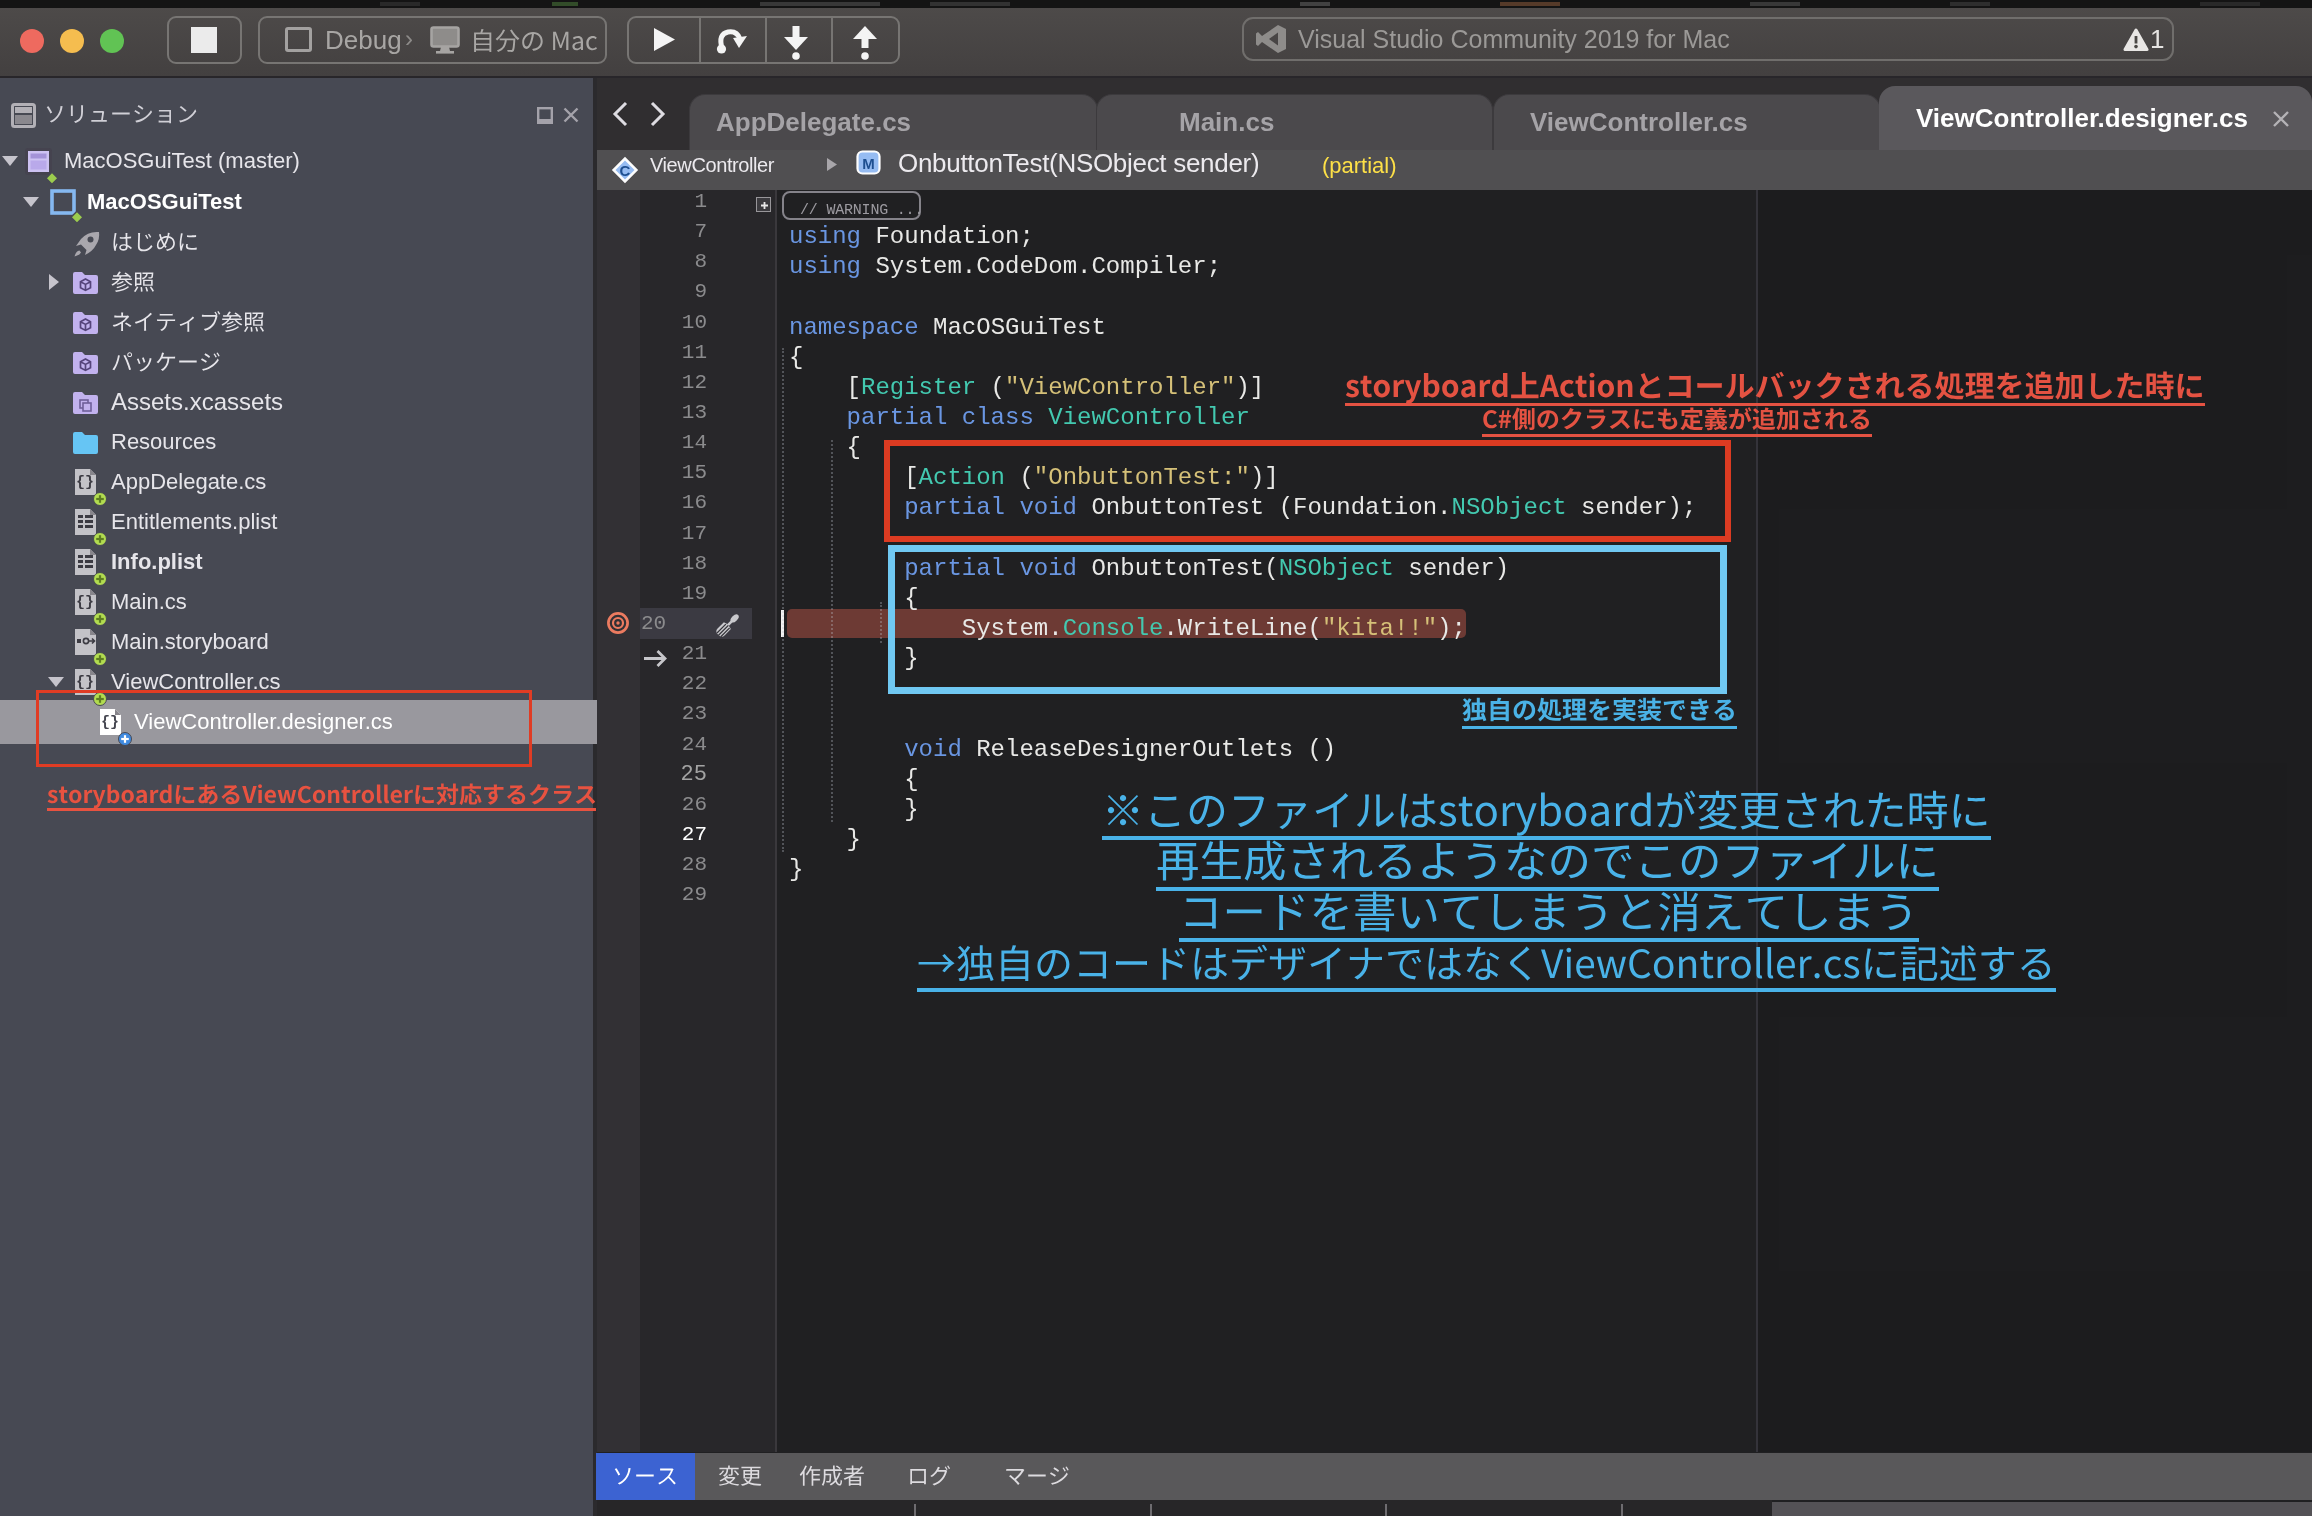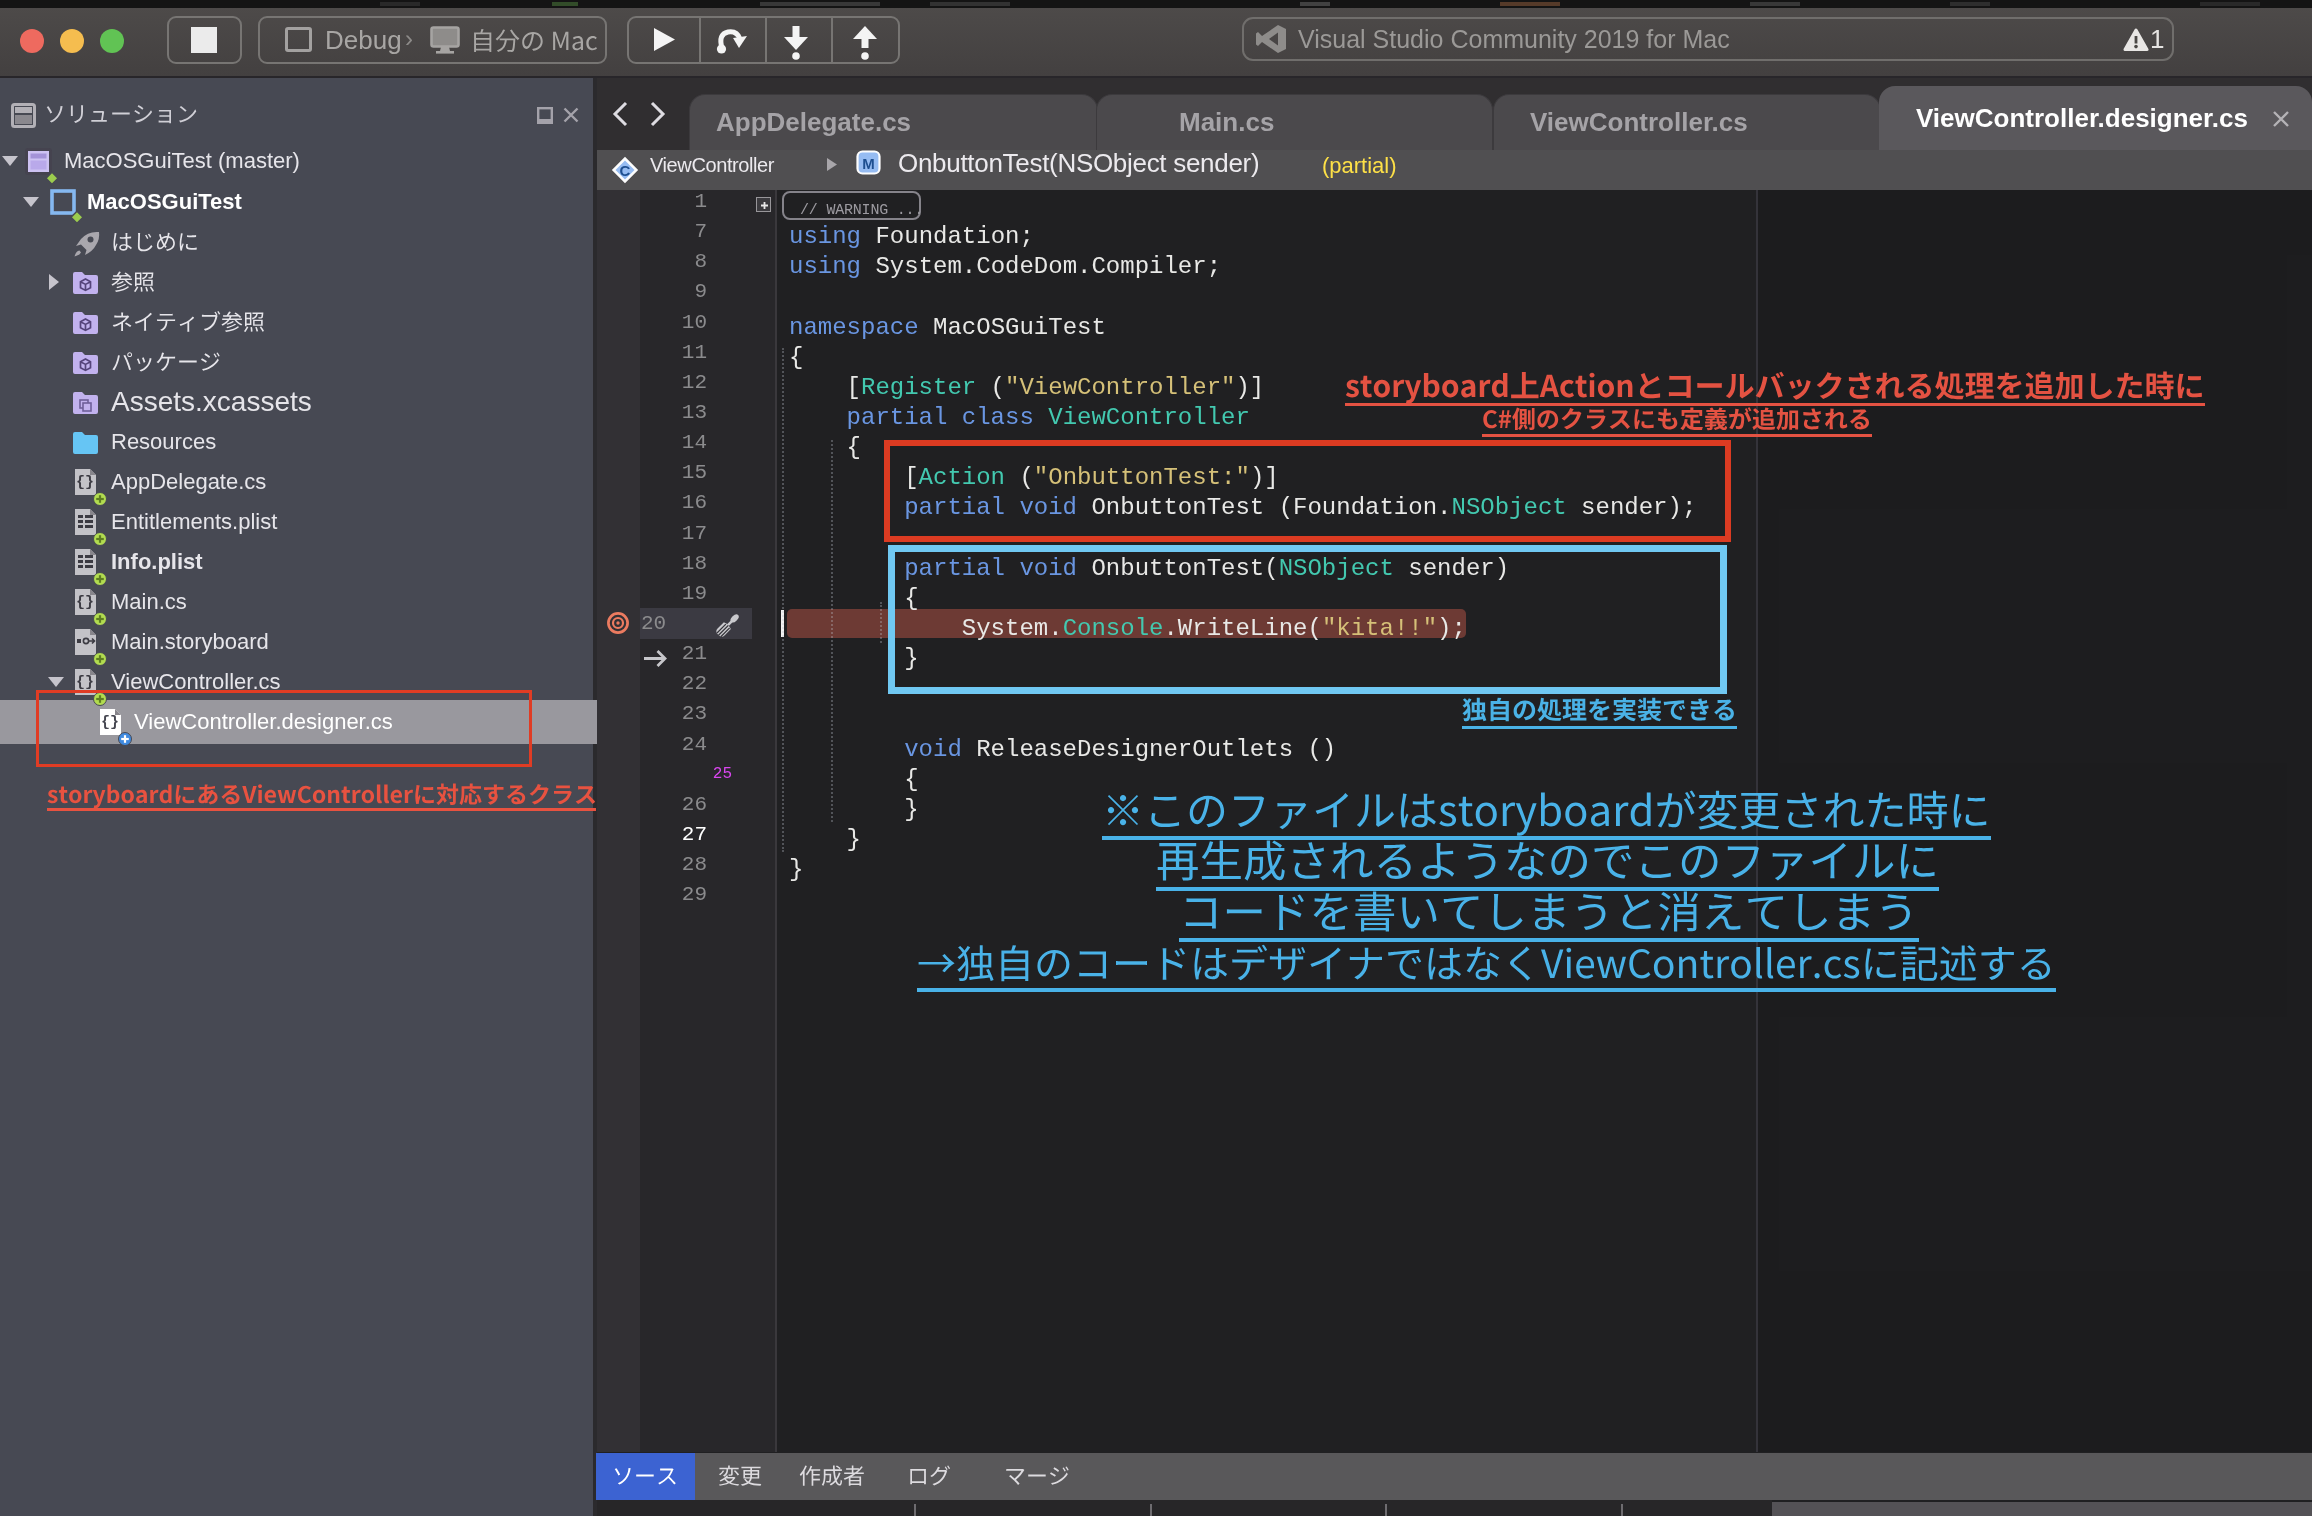--- a/index.html
+++ b/index.html
@@ -150,21 +150,21 @@
 <div style="position:absolute;left:111.0px;top:344.0px;">
     <svg width="112" height="34" viewBox="0 -26 112 34" style="position:absolute">
       <path fill="#e6e5ea" d="M17.2 -15.3C17.2 -16.1 17.9 -16.8 18.7 -16.8C19.5 -16.8 20.1 -16.1 20.1 -15.3C20.1 -14.5 19.5 -13.9 18.7 -13.9C17.9 -13.9 17.2 -14.5 17.2 -15.3ZM16.2 -15.3C16.2 -14 17.3 -12.9 18.7 -12.9C20 -12.9 21.1 -14 21.1 -15.3C21.1 -16.7 20 -17.8 18.7 -17.8C17.3 -17.8 16.2 -16.7 16.2 -15.3ZM4.8 -6.6C4 -4.8 2.8 -2.5 1.4 -0.6L3.3 0.2C4.5 -1.6 5.7 -3.9 6.5 -5.9C7.4 -8.1 8.2 -11.4 8.5 -12.8C8.6 -13.2 8.8 -13.9 8.9 -14.4L7 -14.8C6.7 -12.2 5.7 -8.9 4.8 -6.6ZM15.6 -7.5C16.5 -5.1 17.6 -2.1 18.1 0.1L20.1 -0.5C19.5 -2.5 18.3 -5.9 17.4 -8.1C16.5 -10.4 15.1 -13.4 14.2 -15L12.4 -14.4C13.4 -12.8 14.7 -9.7 15.6 -7.5Z M32.6 -12.7 31 -12.1C31.5 -11.1 32.5 -8.3 32.7 -7.3L34.4 -7.9C34.1 -8.9 33 -11.8 32.6 -12.7ZM40.6 -11.4 38.7 -12C38.4 -9.2 37.2 -6.4 35.7 -4.5C33.9 -2.2 31.1 -0.6 28.5 0.2L30 1.6C32.4 0.7 35.1 -1 37.1 -3.6C38.7 -5.6 39.7 -7.9 40.3 -10.3C40.3 -10.6 40.4 -11 40.6 -11.4ZM27.5 -11.6 25.9 -10.9C26.3 -10.2 27.5 -7.1 27.9 -6L29.5 -6.6C29.1 -7.7 28 -10.6 27.5 -11.6Z M53.1 -17 51 -17.4C50.9 -16.9 50.8 -16.2 50.6 -15.7C50.4 -14.8 50 -13.7 49.4 -12.6C48.6 -11.2 47 -9 45.5 -7.9L47.2 -6.8C48.5 -7.9 50 -9.9 50.9 -11.5H56.5C56.2 -5.9 53.8 -3.1 51.7 -1.4C51.2 -1 50.5 -0.7 49.9 -0.4L51.7 0.9C55.5 -1.6 58 -5.2 58.3 -11.5H62.1C62.6 -11.5 63.4 -11.5 64.1 -11.5V-13.4C63.5 -13.3 62.6 -13.2 62.1 -13.2H51.7C52 -14 52.3 -14.8 52.5 -15.5C52.7 -15.9 52.9 -16.5 53.1 -17Z M68.2 -9.5V-7.4C68.9 -7.4 70.1 -7.5 71.3 -7.5C73 -7.5 81.7 -7.5 83.4 -7.5C84.4 -7.5 85.3 -7.4 85.7 -7.4V-9.5C85.2 -9.5 84.5 -9.4 83.4 -9.4C81.7 -9.4 72.9 -9.4 71.3 -9.4C70.1 -9.4 68.9 -9.5 68.2 -9.5Z M103.8 -16.4 102.5 -15.9C103.3 -14.9 104 -13.6 104.5 -12.4L105.8 -13C105.3 -14 104.3 -15.6 103.8 -16.4ZM106.6 -17.5 105.4 -16.9C106.2 -15.9 106.9 -14.7 107.5 -13.5L108.7 -14.1C108.2 -15.1 107.2 -16.7 106.6 -17.5ZM94.4 -16.7 93.4 -15.3C94.6 -14.5 97 -12.9 98.1 -12.1L99.1 -13.6C98.2 -14.3 95.7 -16 94.4 -16.7ZM91.1 -1 92.1 0.8C94.1 0.4 97.2 -0.7 99.4 -2C102.9 -4 105.9 -6.9 107.8 -9.8L106.8 -11.6C105 -8.5 102.1 -5.7 98.4 -3.6C96.2 -2.3 93.5 -1.4 91.1 -1ZM91 -11.8 90 -10.3C91.4 -9.6 93.8 -8.1 94.9 -7.3L95.9 -8.8C94.9 -9.5 92.3 -11.1 91 -11.8Z"></path>
     </svg>
   </div>
 <svg style="position:absolute;left:72px;top:391px" width="27" height="24" viewBox="0 0 27 24">
     <path d="M1 3 Q1 1 3 1 L10 1 L13 4 L24 4 Q26 4 26 6 L26 21 Q26 23 24 23 L3 23 Q1 23 1 21 Z" fill="#c2b2ee"></path>
     <rect x="8" y="9" width="8" height="8" fill="none" stroke="#6f5f99" stroke-width="1.6"></rect>
     <rect x="11" y="12" width="8" height="8" fill="#c2b2ee" stroke="#6f5f99" stroke-width="1.6"></rect>
   </svg>
-<div style="position:absolute;left:111px;top:382px;height:40px;line-height:40px;font-size:28px;color:#e6e5ea;text-align:right;">Assets.xcassets</div>
+<div style="position:absolute;left:111px;top:382px;height:40px;line-height:40px;font-size:24px;color:#e6e5ea;text-align:right;">Assets.xcassets</div>
 <svg style="position:absolute;left:72px;top:431px" width="27" height="24" viewBox="0 0 27 24">
     <path d="M1 3 Q1 1 3 1 L10 1 L13 4 L24 4 Q26 4 26 6 L26 21 Q26 23 24 23 L3 23 Q1 23 1 21 Z" fill="#66c5f4"></path>
   </svg>
 <div style="position:absolute;left:111px;top:422px;height:40px;line-height:40px;font-size:22px;color:#e6e5ea;">Resources</div>
 <svg style="position:absolute;left:72px;top:468px" width="27" height="28" viewBox="0 0 27 28">
     <path d="M3 1 L18 1 L24 7 L24 27 L3 27 Z" fill="#c3c2c7"></path>
     <path d="M18 1 L18 7 L24 7 Z" fill="#87858b"></path>
     <text x="13" y="18" font-family="Liberation Mono" font-size="15" font-weight="bold" fill="#3c3b43" text-anchor="middle">{}</text>
   </svg>
 <svg style="position:absolute;left:93px;top:492px" width="14" height="14" viewBox="0 0 14 14">
@@ -316,21 +316,21 @@
 <div class="mono" style="position:absolute;left:600px;top:457.3px;width:107px;height:30px;line-height:31px;font-size:21px;color:#8b8b8d;text-align:right">15</div>
 <div class="mono" style="position:absolute;left:600px;top:487.4px;width:107px;height:30px;line-height:31px;font-size:21px;color:#8b8b8d;text-align:right">16</div>
 <div class="mono" style="position:absolute;left:600px;top:517.5px;width:107px;height:30px;line-height:31px;font-size:21px;color:#8b8b8d;text-align:right">17</div>
 <div class="mono" style="position:absolute;left:600px;top:547.7px;width:107px;height:30px;line-height:31px;font-size:21px;color:#8b8b8d;text-align:right">18</div>
 <div class="mono" style="position:absolute;left:600px;top:577.8px;width:107px;height:30px;line-height:31px;font-size:21px;color:#8b8b8d;text-align:right">19</div>
 <div class="mono" style="position:absolute;left:600px;top:608.0px;width:107px;height:30px;line-height:31px;font-size:21px;color:#8b8b8d;text-align:center">20</div>
 <div class="mono" style="position:absolute;left:600px;top:638.1px;width:107px;height:30px;line-height:31px;font-size:21px;color:#8b8b8d;text-align:right">21</div>
 <div class="mono" style="position:absolute;left:600px;top:668.2px;width:107px;height:30px;line-height:31px;font-size:21px;color:#8b8b8d;text-align:right">22</div>
 <div class="mono" style="position:absolute;left:600px;top:698.4px;width:107px;height:30px;line-height:31px;font-size:21px;color:#8b8b8d;text-align:right">23</div>
 <div class="mono" style="position:absolute;left:600px;top:728.5px;width:107px;height:30px;line-height:31px;font-size:21px;color:#8b8b8d;text-align:right">24</div>
-<div class="mono" style="position:absolute;left:625px;top:758.7px;width:107px;height:30px;line-height:31px;font-size:16px;color:#d946ef;text-align:right">25</div>
+<div class="mono" style="position:absolute;left:600px;top:758.7px;width:107px;height:30px;line-height:31px;font-size:22px;color:#a3a3a3;text-align:right">25</div>
 <div class="mono" style="position:absolute;left:600px;top:788.8px;width:107px;height:30px;line-height:31px;font-size:21px;color:#8b8b8d;text-align:right">26</div>
 <div class="mono" style="position:absolute;left:600px;top:818.9px;width:107px;height:30px;line-height:31px;font-size:21px;color:#ffffff;text-align:right">27</div>
 <div class="mono" style="position:absolute;left:600px;top:849.1px;width:107px;height:30px;line-height:31px;font-size:21px;color:#8b8b8d;text-align:right">28</div>
 <div class="mono" style="position:absolute;left:600px;top:879.2px;width:107px;height:30px;line-height:31px;font-size:21px;color:#8b8b8d;text-align:right">29</div>
 <pre style="position:absolute;left:783.0px;top:216.1px;height:30px;line-height:30.5px;font-size:24px;color:#e8e8e6"><span style="color:#6a96e2">using</span> Foundation;</pre>
 <pre style="position:absolute;left:783.0px;top:246.3px;height:30px;line-height:30.5px;font-size:24px;color:#e8e8e6"><span style="color:#6a96e2">using</span> System.CodeDom.Compiler;</pre>
 <pre style="position:absolute;left:783.0px;top:306.6px;height:30px;line-height:30.5px;font-size:24px;color:#e8e8e6"><span style="color:#6a96e2">namespace</span> MacOSGuiTest</pre>
 <pre style="position:absolute;left:783.0px;top:336.7px;height:30px;line-height:30.5px;font-size:24px;color:#e8e8e6">{</pre>
 <pre style="position:absolute;left:840.6px;top:366.8px;height:30px;line-height:30.5px;font-size:24px;color:#e8e8e6">[<span style="color:#43c9b0">Register</span> (<span style="color:#d5c078">"ViewController"</span>)]</pre>
 <pre style="position:absolute;left:840.6px;top:397.0px;height:30px;line-height:30.5px;font-size:24px;color:#e8e8e6"><span style="color:#6a96e2">partial class</span> <span style="color:#43c9b0">ViewController</span></pre>

